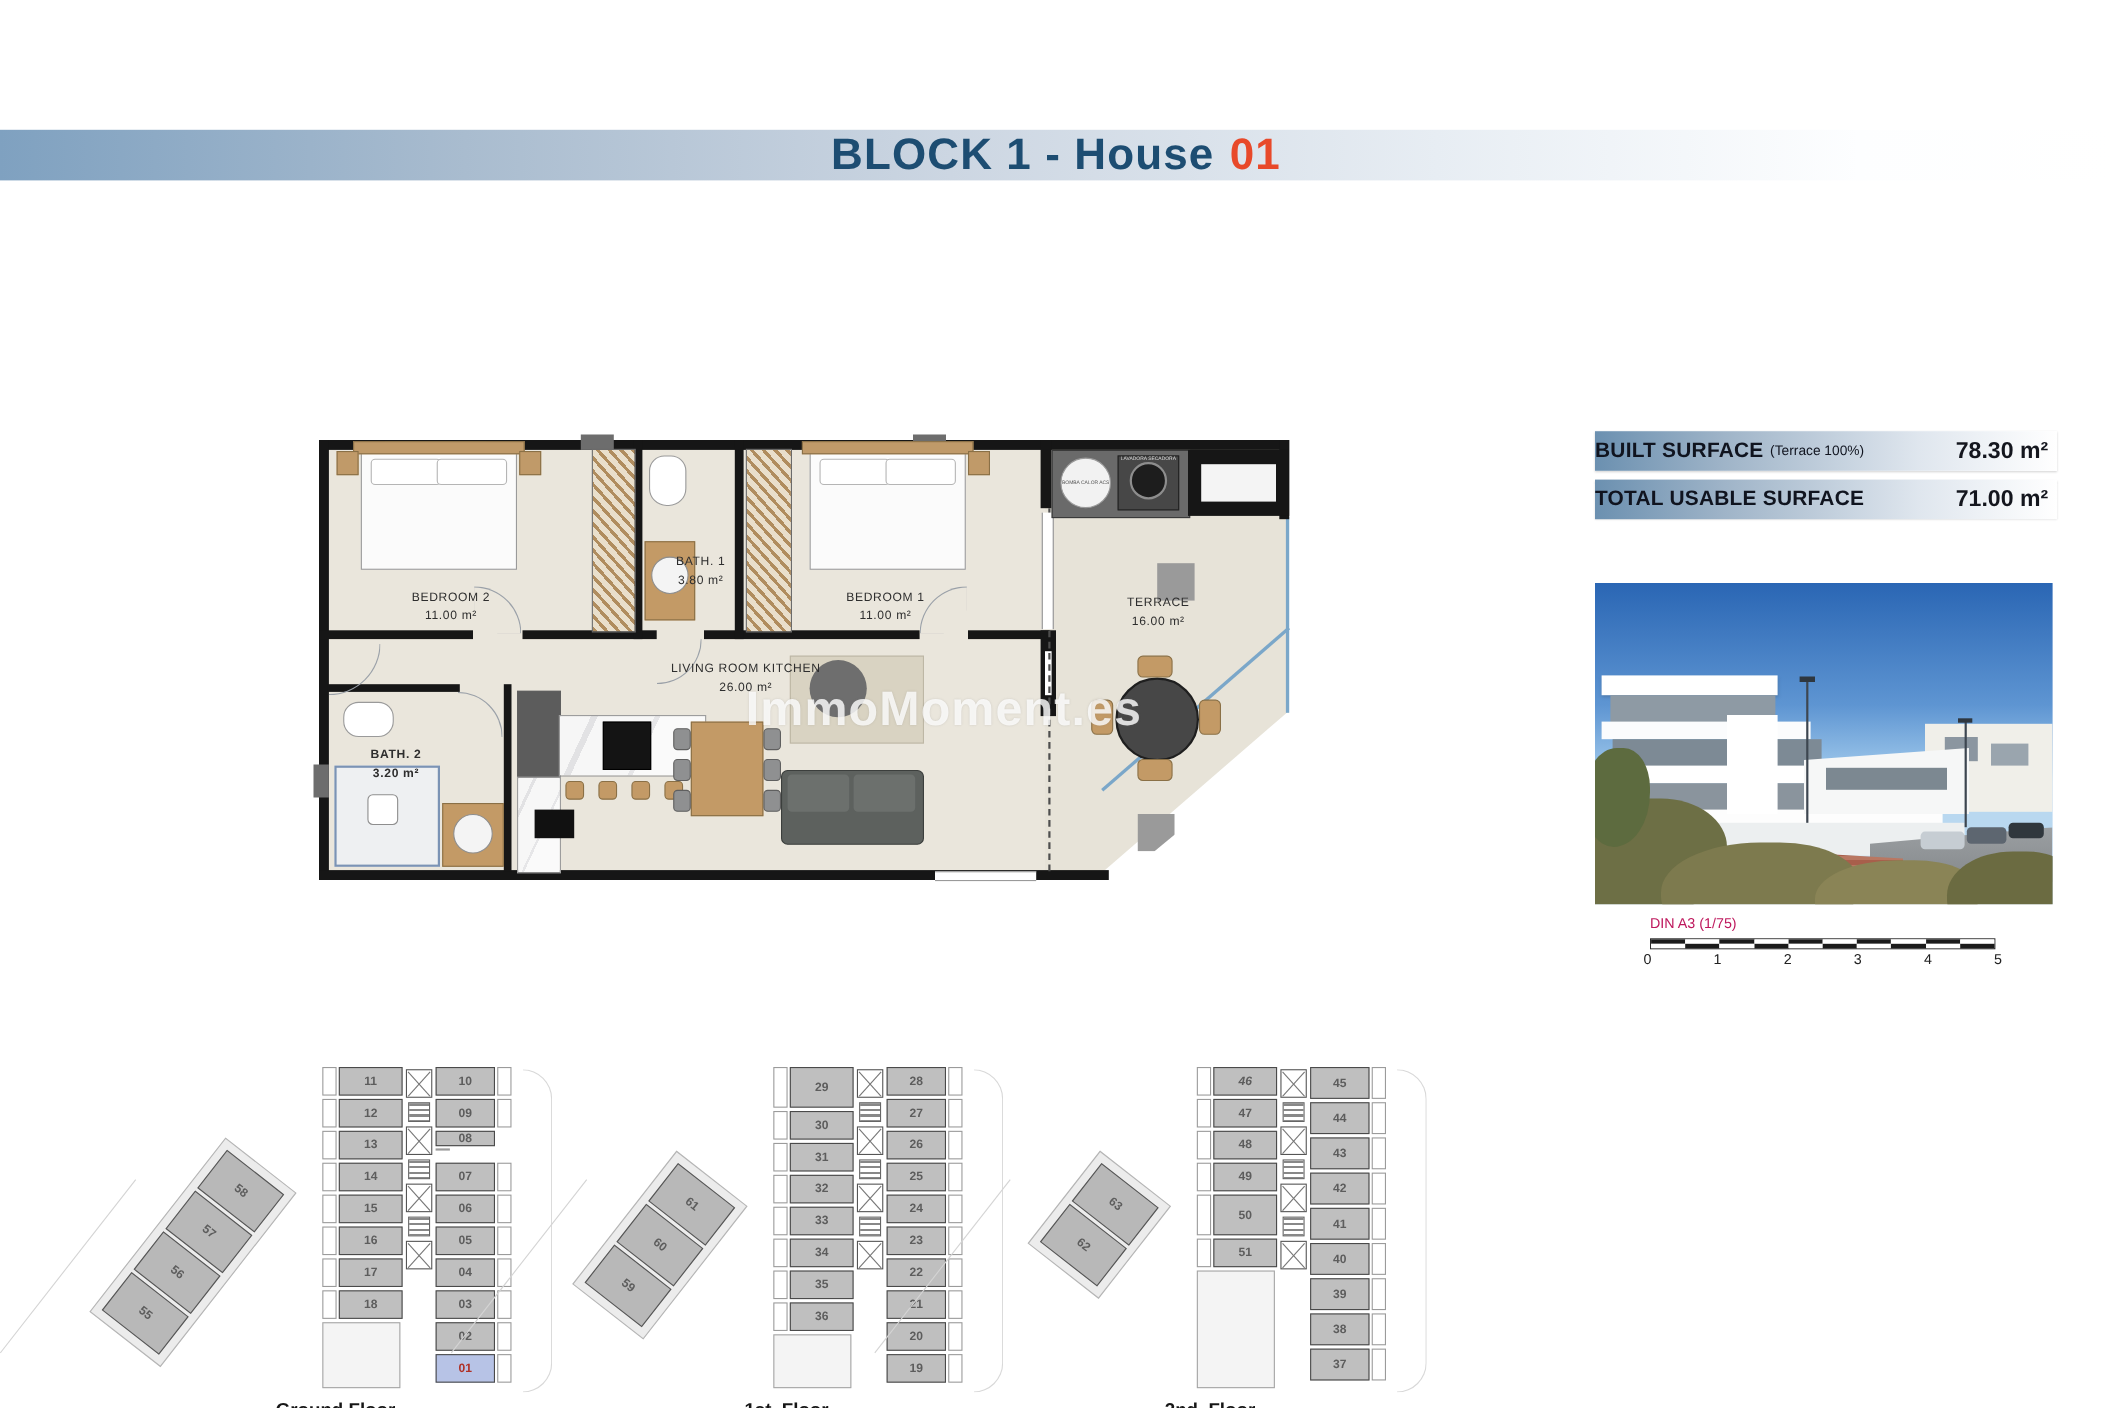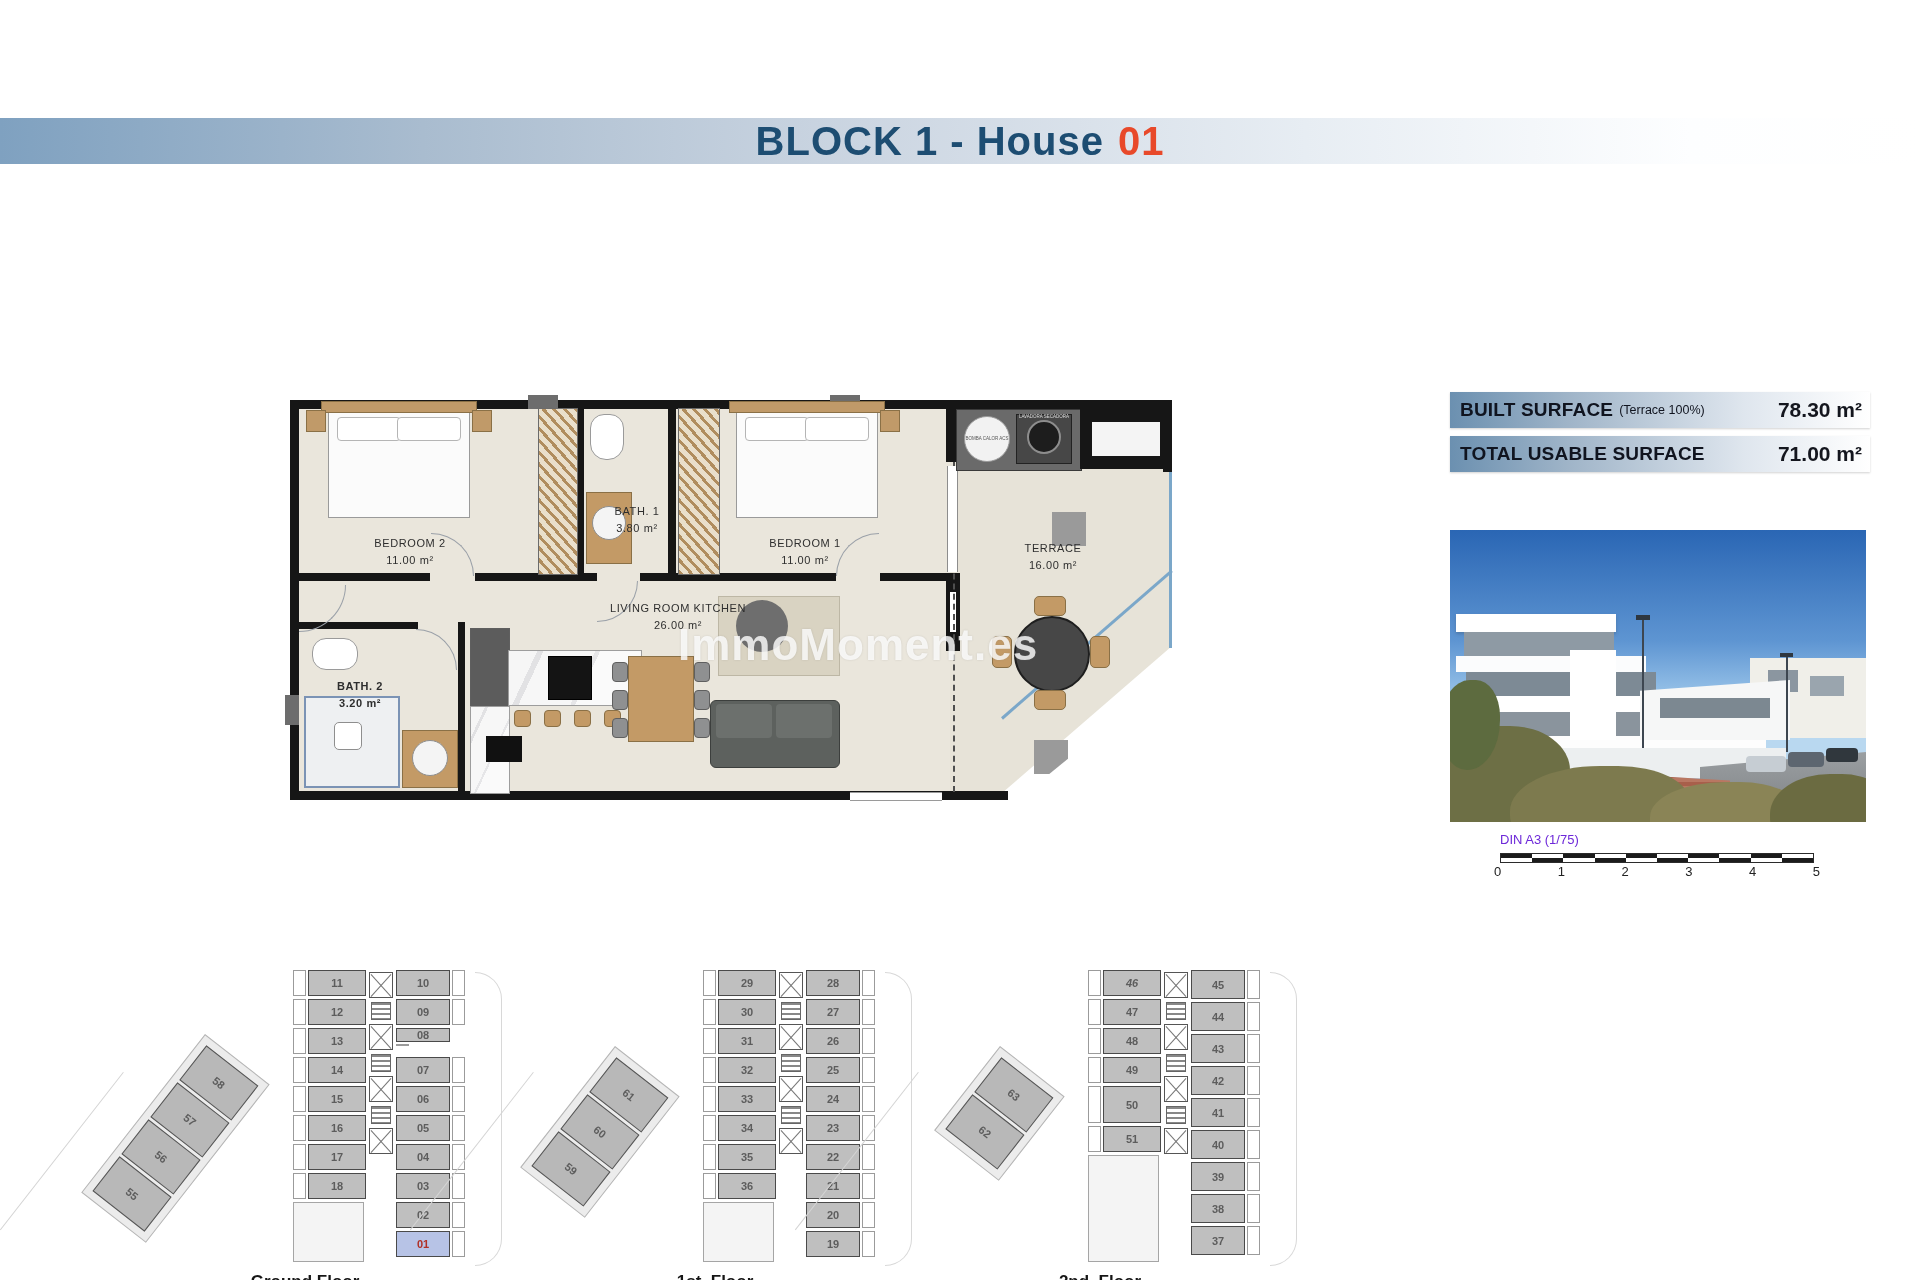--- a/index.html
+++ b/index.html
@@ -11,31 +11,31 @@
   .header-band{left:0;top:118px;width:1920px;height:46px;
     background:linear-gradient(to right,#7fa1c0 0%,#a9bccf 22%,#ccd6e2 45%,#e7edf3 68%,#fdfeff 88%,#ffffff 100%);
     display:flex;align-items:center;justify-content:center;}
   .header-title{font-size:40px;font-weight:bold;color:#1d4d72;letter-spacing:1px;line-height:46px;}
   .header-number{color:#e8492a;margin-left:14px;}
 
   
   .surf-row{left:1450px;width:420px;height:36px;
     background:linear-gradient(to right,#6b90b0 0%,#9fb4c8 28%,#dfe6ee 70%,#ffffff 100%);
     display:flex;align-items:center;box-shadow:0 1px 2px rgba(0,0,0,.18);}
-  .surf-label{font-size:19px;font-weight:bold;color:#10141f;padding-left:10px;letter-spacing:.2px;}
+  .surf-label{font-size:19px;font-weight:bold;color:#10141f;letter-spacing:.2px;}
   .surf-note{font-size:12.5px;color:#10141f;margin-left:6px;font-weight:normal;}
   .surf-value{font-size:21px;font-weight:bold;color:#14161e;margin-left:auto;padding-right:8px;}
 
   
   .photo{left:1450px;top:530px;width:416px;height:292px;overflow:hidden;background:linear-gradient(to bottom,#2a66b4 0%,#5e95d2 38%,#9cc6ea 58%,#b9d8f0 62%);}
   .ph{position:absolute;}
   .veg{border-radius:50% 40% 55% 45%;}
 
   
-  .scale-label{left:1500px;top:832px;font-size:13px;color:#6d28d9;}
+  .scale-label{left:1500px;top:832px;font-size:13px;color:#be185d;}
   .ruler{left:1500px;top:853px;width:312px;height:8px;border:1px solid #2b2b2b;display:flex;flex-direction:column;background:#fff;}
   .ruler-row{flex:1;display:flex;}
   .ruler-cell{flex:1;}
   .ruler-ticks{left:1494px;top:864px;width:326px;display:flex;justify-content:space-between;font-size:13px;color:#222;}
 
   
   .plan{left:290px;top:400px;width:890px;height:400px;}
   .floor{background:#eae6dc;}
   .wall{background:#161616;}
   .tab{background:#6d6d6d;}
@@ -416,21 +416,21 @@
 <div class="abs floor-group" id="floor-1" style="left:515px;top:962px;">
     <div class="site-line" style="left: 18px; top: 110px; height: 200px; transform: rotate(38deg); transform-origin: left top;"></div>
     <div class="site-arc" style="left: 370px; top: 10px; width: 26px; height: 292px;"></div>
     <div class="wing" style="left: 100px; top: 84px;">
       <div class="wcell">61</div>
       <div class="wcell">60</div>
       <div class="wcell">59</div>
     </div>
     <div class="central" style="left: 188px; top: 8px; height: 292px;">
       <div class="col">
-        <div class="urow" style="height: 26px;">
+        <div class="urow" style="height: 37px;">
           <div class="stub"></div>
           <div class="ucell" style="width: 56px;">29</div>
         </div>
         <div class="urow" style="height: 26px;">
           <div class="stub"></div>
           <div class="ucell" style="width: 56px;">30</div>
         </div>
         <div class="urow" style="height: 26px;">
           <div class="stub"></div>
           <div class="ucell" style="width: 56px;">31</div>

